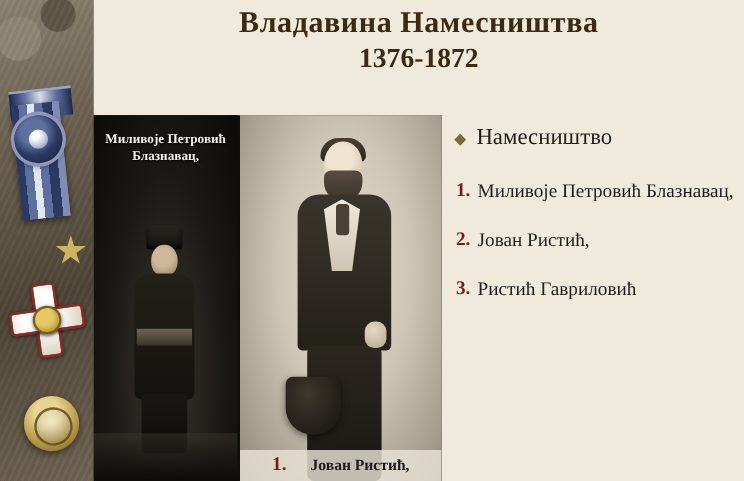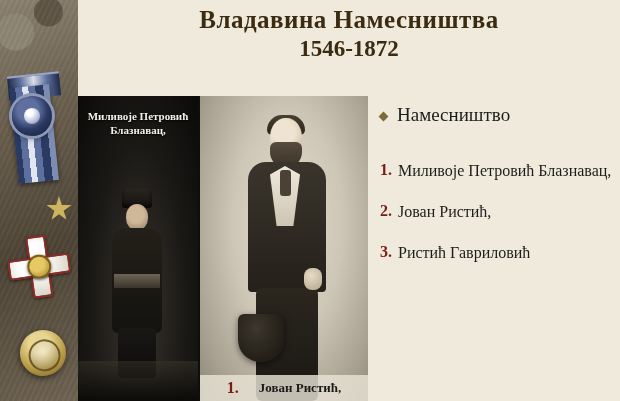--- a/index.html
+++ b/index.html
@@ -269,21 +269,21 @@
 
   
   .bullets {
     position: absolute;
     left: 380px; top: 104px;
     width: 238px;
   }
   .bullet-main {
     display: flex;
     align-items: flex-start;
-    margin-bottom: 35px;
+    margin-bottom: 24px;
   }
   .diamond {
     width: 7px; height: 7px;
     background: #7a6a3c;
     transform: rotate(45deg);
     margin: 9px 10px 0 0;
     flex: 0 0 auto;
   }
   .bullet-main-text {
     font-size: 19px;
@@ -323,21 +323,21 @@
     <div class="cross">
       <span class="v"></span>
       <span class="h"></span>
       <span class="c"></span>
     </div>
     <div class="medal-round"></div>
   </div>
 
   <div class="title-block">
     <div class="title-line1">Владавина Намесништва</div>
-    <div class="title-line2">1546-1872</div>
+    <div class="title-line2">1376-1872</div>
   </div>
 
   <div class="photo-wrap">
 
     <div class="photo left">
       <div class="p1-bg"></div>
       <div class="p1-caption">Миливоје Петровић Блазнавац,</div>
       <div class="p1-figure">
         <div class="p1-fez"></div>
         <div class="p1-head"></div>

